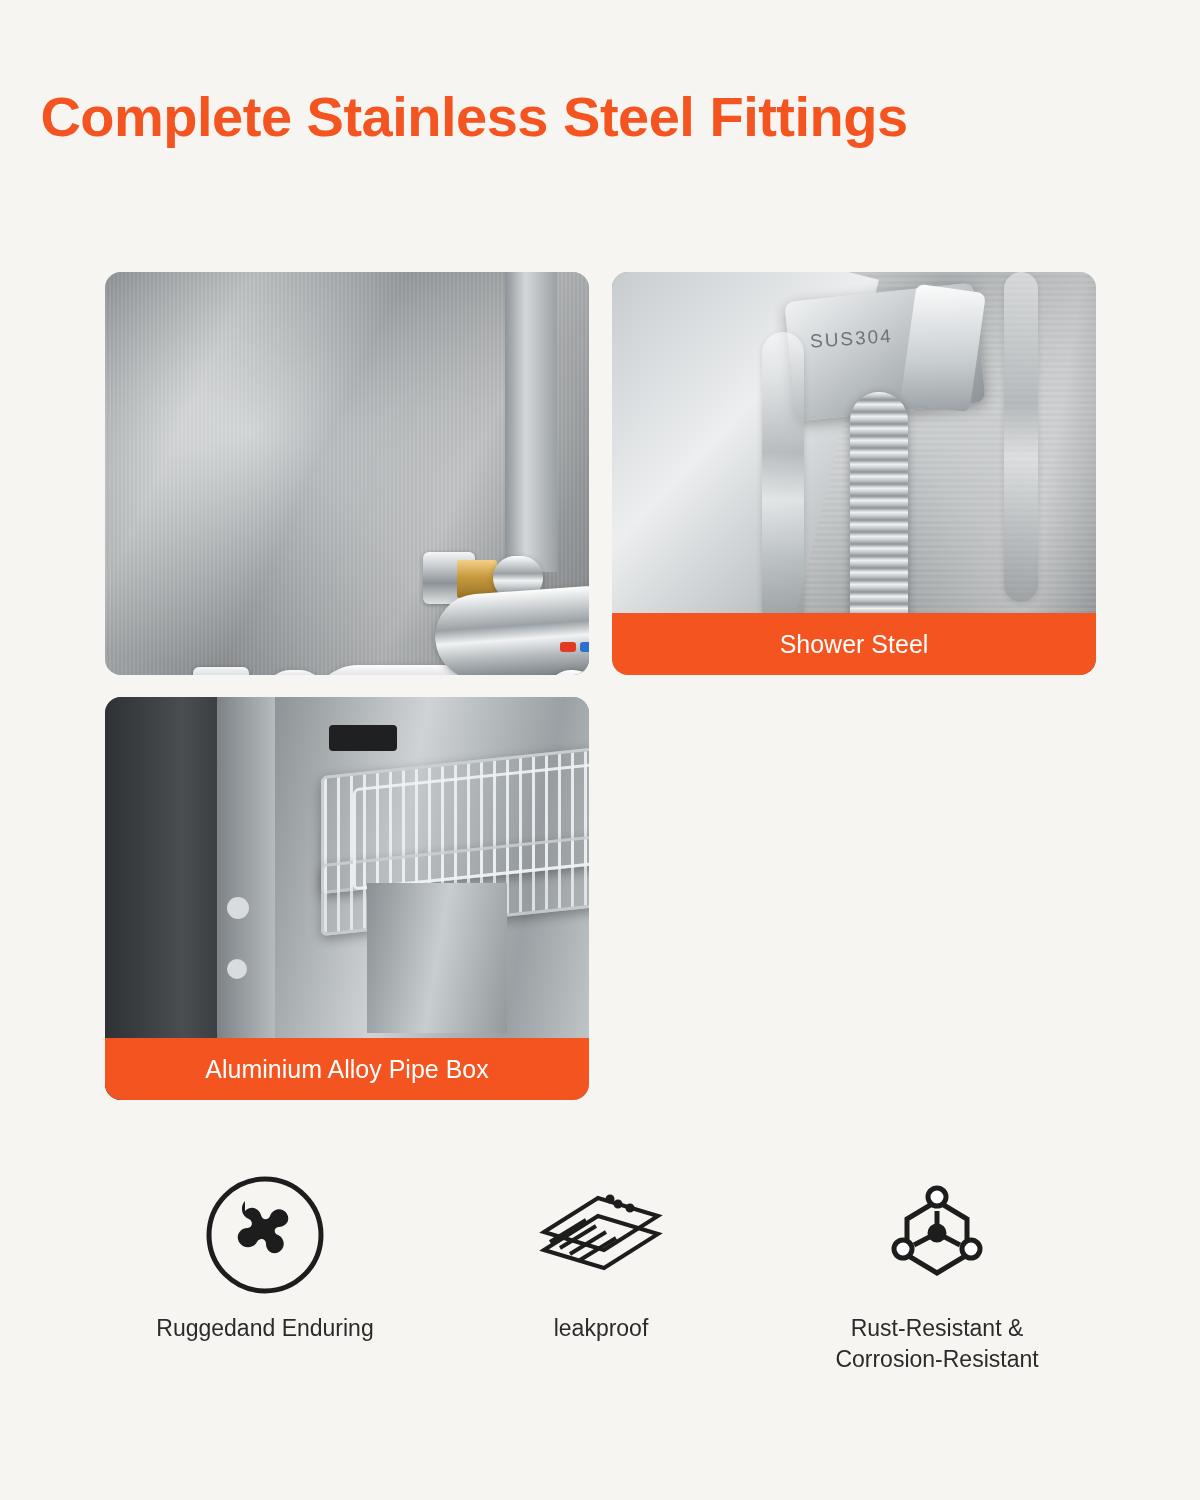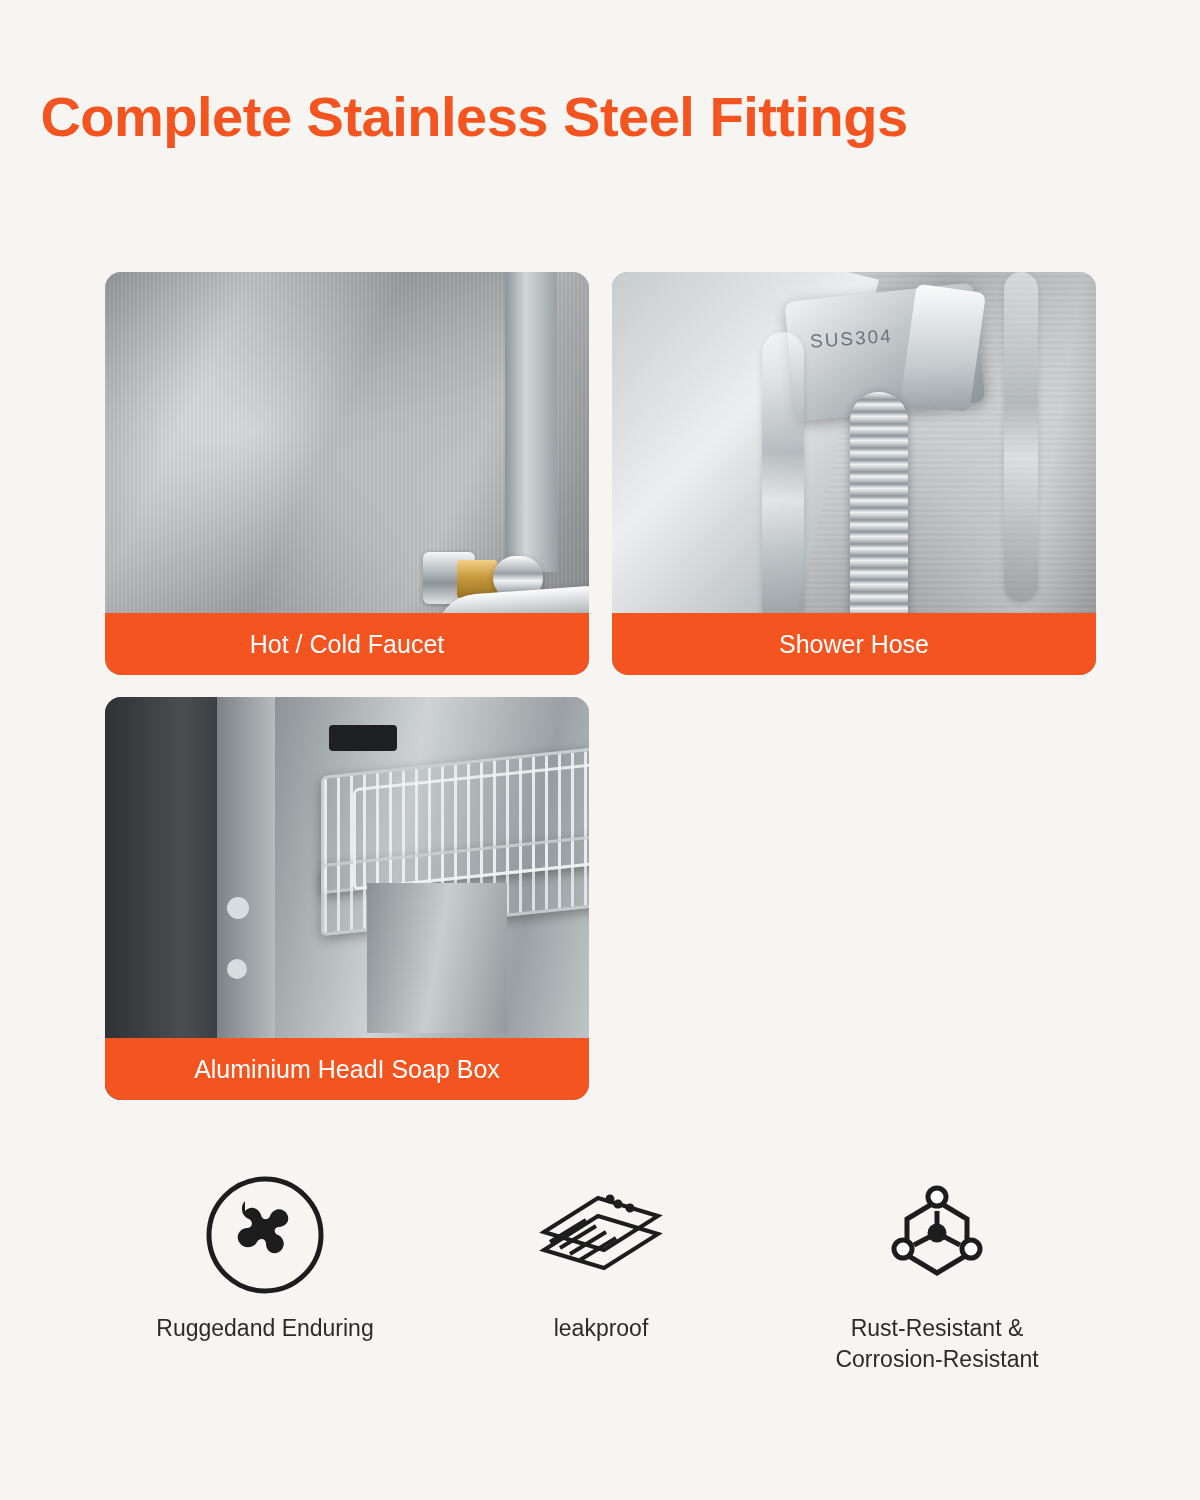--- a/index.html
+++ b/index.html
@@ -220,60 +220,59 @@
         <div class="pipe" style="left:388px;top:284px;width:50px;height:44px;"></div>
 
         <div class="pipe" style="left:205px;top:393px;width:210px;height:96px;border-radius:48px;"></div>
         <div class="pipe" style="left:330px;top:318px;width:196px;height:86px;border-radius:44px;transform:rotate(-4deg);"></div>
         <div class="dot-red" style="left:455px;top:370px;"></div>
         <div class="dot-blue" style="left:475px;top:370px;"></div>
 
         <div class="pipe" style="left:438px;top:398px;width:52px;height:120px;border-radius:24px;transform:rotate(6deg);"></div>
 
       </div>
-      <div class="card-caption">Hot / Cold Faucet</div>
     </div>
 
     <div class="card">
       <div class="card-photo">
         <div class="bg-steel light"></div>
         <div style="position:absolute;inset:0;background:radial-gradient(ellipse at 60% 35%, rgba(255,255,255,0.4), rgba(0,0,0,0.2) 75%);"></div>
 
         <div style="position:absolute;left:-40px;top:-30px;width:260px;height:420px;background:linear-gradient(120deg,#c2c7ca,#eceeef 50%,#aab0b3);transform:rotate(14deg);"></div>
 
         <div style="position:absolute;left:178px;top:20px;width:190px;height:120px;background:linear-gradient(150deg,#f0f2f3,#b9bec1 55%,#8d9397);border-radius:10px;transform:rotate(-6deg);box-shadow:0 4px 14px rgba(0,0,0,0.3);"></div>
         <div style="position:absolute;left:296px;top:16px;width:70px;height:120px;background:linear-gradient(170deg,#fbfcfc,#c9ced1 60%,#9aa0a3);border-radius:8px;transform:rotate(8deg);"></div>
         <div class="sus-label" style="left:198px;top:56px;">SUS304</div>
 
         <div class="hose" style="left:238px;top:120px;width:58px;height:270px;"></div>
         <div class="pipe" style="left:150px;top:60px;width:42px;height:300px;border-radius:22px;opacity:0.55;"></div>
         <div class="pipe" style="left:392px;top:0px;width:34px;height:330px;border-radius:18px;opacity:0.45;"></div>
       </div>
-      <div class="card-caption">Shower Hose</div>
+      <div class="card-caption">Shower Steel</div>
     </div>
 
 
     <div class="card">
       <div class="card-photo">
         <div class="bg-steel dark"></div>
         <div style="position:absolute;left:0;top:0;width:112px;height:403px;background:linear-gradient(90deg,#2f3234,#4a4e51 70%,#3b3f42);"></div>
         <div style="position:absolute;left:112px;top:0;width:58px;height:403px;background:linear-gradient(90deg,#7c8285,#b6bbbe);"></div>
         <div style="position:absolute;left:170px;top:0;width:314px;height:403px;background:linear-gradient(100deg,#8d9396,#cfd3d5 40%,#9aa0a3 75%,#c4c9cb);"></div>
 
         <div style="position:absolute;left:122px;top:200px;width:22px;height:22px;border-radius:50%;background:#d8dcde;"></div>
         <div style="position:absolute;left:122px;top:262px;width:20px;height:20px;border-radius:50%;background:#d8dcde;"></div>
 
         <div style="position:absolute;left:224px;top:28px;width:68px;height:26px;background:#1e2021;border-radius:4px;"></div>
 
         <div class="basket" style="left:216px;top:62px;width:320px;height:112px;transform:skewY(-6deg);"></div>
         <div class="basket" style="left:216px;top:150px;width:320px;height:66px;transform:skewY(-6deg);opacity:0.85;"></div>
         <div style="position:absolute;left:248px;top:78px;width:250px;height:96px;border:3px solid rgba(240,243,244,0.9);border-radius:6px;transform:skewY(-6deg);"></div>
         <div style="position:absolute;left:262px;top:186px;width:140px;height:150px;background:linear-gradient(100deg,#8a9093,#c8cdcf 50%,#94999c);"></div>
       </div>
-      <div class="card-caption">Aluminium HeadI Soap Box</div>
+      <div class="card-caption">Aluminium Alloy Pipe Box</div>
     </div>
 
   </div>
 
   <div class="features">
 
     <div class="feature">
       <div class="feature-icon">
         <svg width="120" height="120" viewBox="0 0 120 120" fill="none">
           <circle cx="60" cy="60" r="56" stroke="#1d1d1d" stroke-width="5"></circle>

